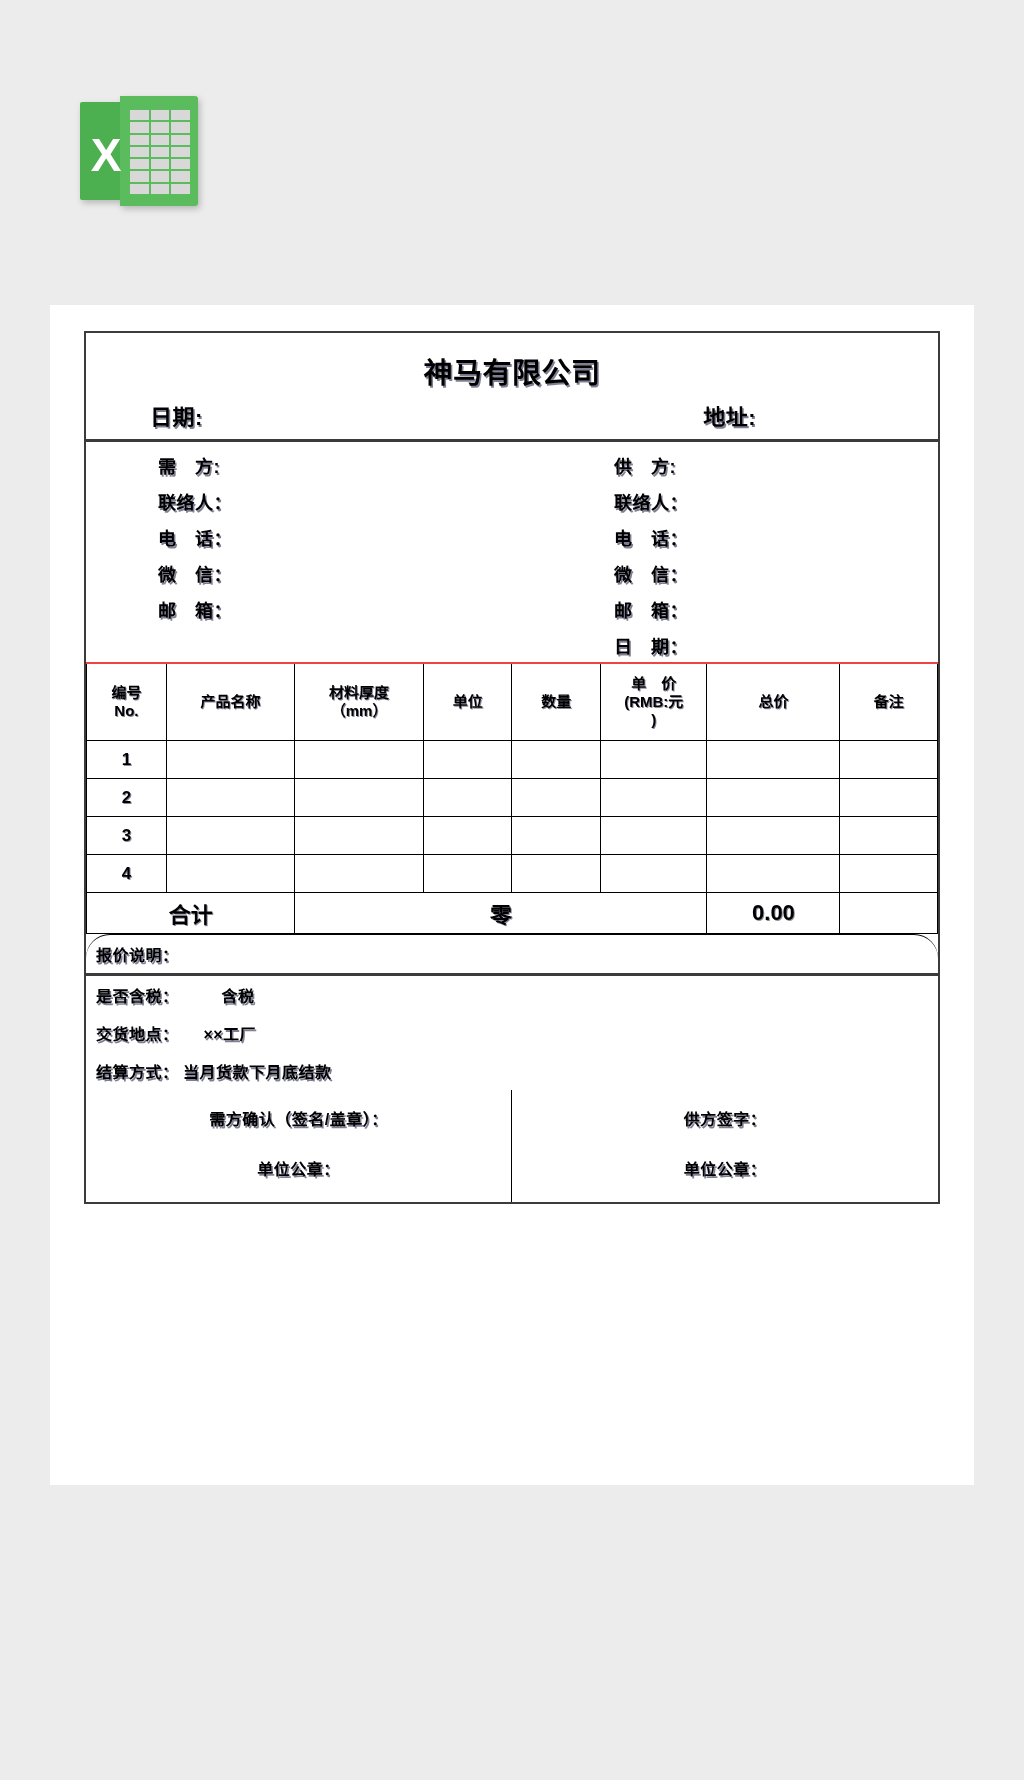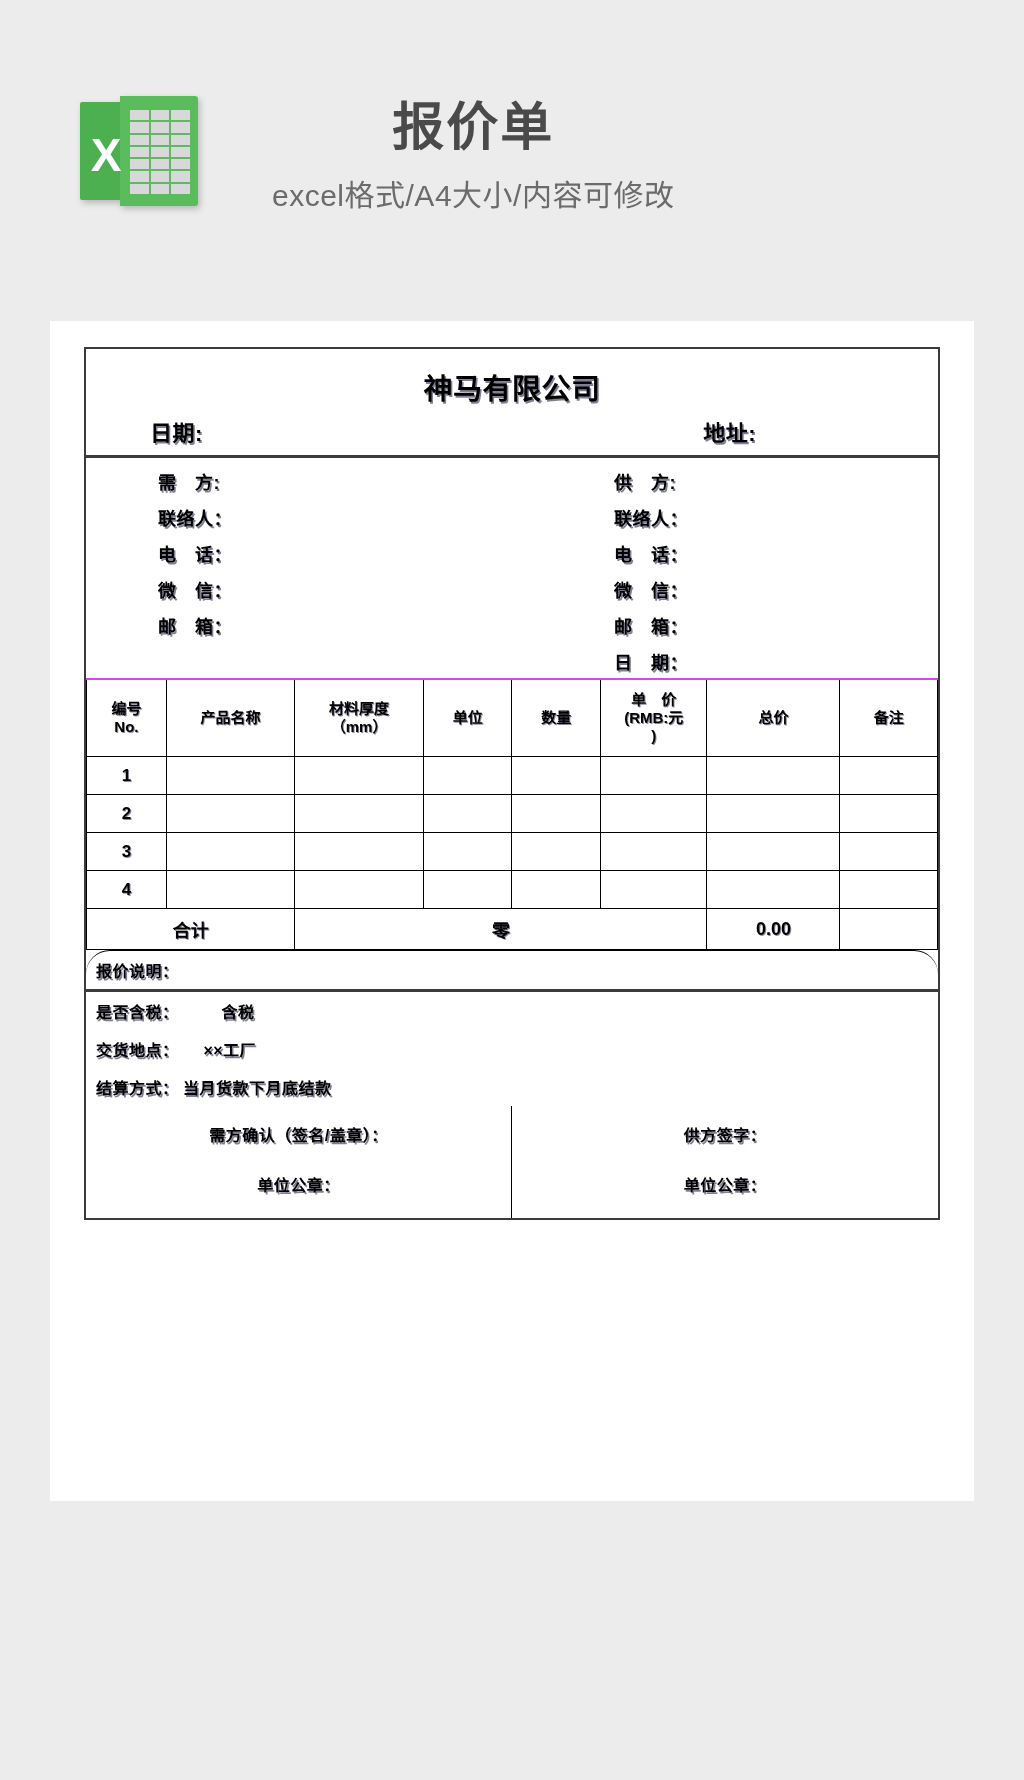--- a/index.html
+++ b/index.html
@@ -93,21 +93,21 @@
     font-weight: 400;
     letter-spacing: 0.5px;
     margin: 0;
     text-align: center;
     white-space: nowrap;
   }
 
   
   .sheet {
     width: 924px;
-    margin: 16px auto;
+    margin: 0 auto;
     background: #ffffff;
     padding: 26px 34px 92px 34px;
     box-sizing: border-box;
     min-height: 1180px;
   }
   .doc {
     width: 100%;
     border: 2px solid #3b3b3b;
     box-sizing: border-box;
     background: #fff;
@@ -166,21 +166,21 @@
     font-size: 26px;
     padding: 8px 0 16px 0;
     letter-spacing: 6px;
   }
 
   
   table.items {
     width: 100%;
     border-collapse: collapse;
     table-layout: fixed;
-    border-top: 2px solid #d946ef;
+    border-top: 2px solid #ef4444;
   }
   table.items th,
   table.items td {
     border: 1.5px solid #000;
     text-align: center;
     vertical-align: middle;
     font-size: 15px;
     padding: 0;
   }
   table.items th {
@@ -192,21 +192,21 @@
   table.items td.idx {
     height: 37px;
     font-weight: 700;
     font-size: 17px;
     text-shadow: 1px 1px 0 rgba(20,20,60,0.5);
   }
   table.items td.blank { height: 37px; }
   table.items tr.total td {
     height: 40px;
     font-weight: 700;
-    font-size: 18px;
+    font-size: 22px;
     text-shadow: 1px 1px 0 rgba(20,20,60,0.5);
   }
   .colw1 { width: 9.0%; }
   .colw2 { width: 14.5%; }
   .colw3 { width: 14.5%; }
   .colw4 { width: 10.0%; }
   .colw5 { width: 10.0%; }
   .colw6 { width: 12.0%; }
   .colw7 { width: 15.0%; }
   .colw8 { width: 11.0%; }
@@ -294,24 +294,20 @@
           <i></i>
           <i></i>
           <i></i>
           <i></i>
           <i></i>
           <i></i>
           <i></i>
       </span>
     </div>
 
-    <div class="banner-text">
-      <h1 class="banner-title">报价单</h1>
-      <p class="banner-sub">excel格式/A4大小/内容可修改</p>
-    </div>
 
   </div>
 </div>
 
 <div class="sheet">
   <div class="doc">
 
     <div class="company-row">
       <span class="company-name hv">神马有限公司</span>
     </div>

